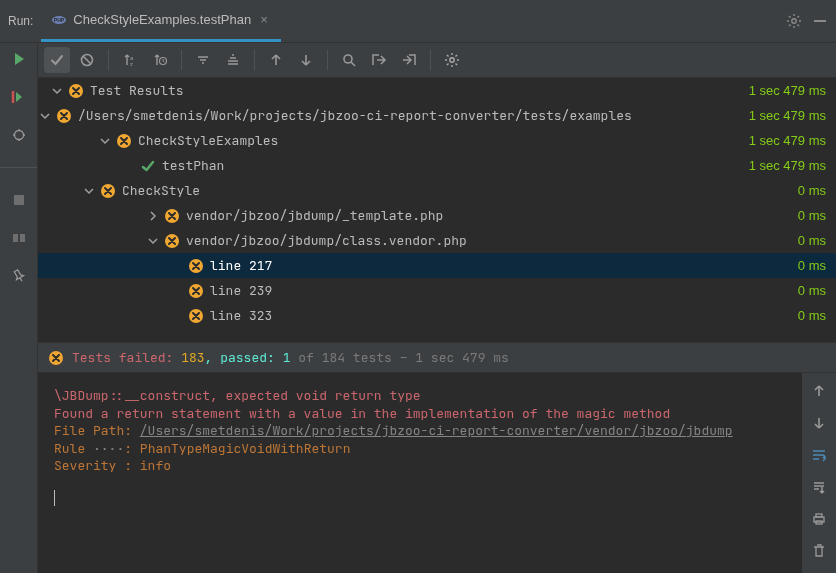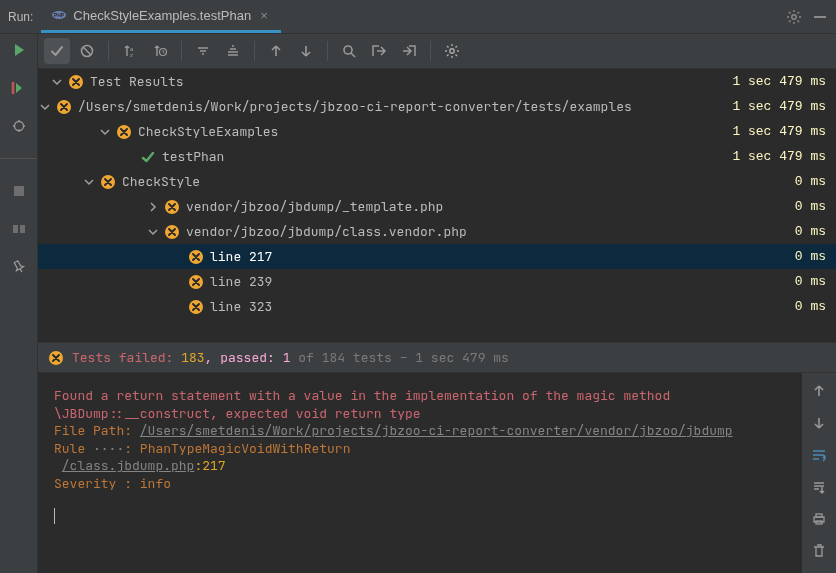--- a/index.html
+++ b/index.html
@@ -8,21 +8,21 @@
     background: #2b2b2b;
     font-family: "Segoe UI", "Helvetica Neue", sans-serif;
     font-size: 13px;
     color: #bbbbbb;
     overflow: hidden;
     display: flex;
     flex-direction: column;
   }
   .header {
     display: flex; align-items: center;
-    height: 34px;
+    height: 43px;
     padding: 0 8px;
     background: #3c3f41;
     border-bottom: 1px solid #323232;
   }
   .run-label { color: #bbbbbb; font-size: 12px; margin-right: 8px; }
   .tab {
     display: flex; align-items: center; gap: 6px;
     padding: 6px 10px;
     border-bottom: 3px solid #3592c4;
     color: #bbbbbb;
@@ -82,34 +82,34 @@
     display: inline-flex; align-items: center; justify-content: center;
     color: #a0a0a0; flex-shrink: 0;
   }
   .status-ico { width: 16px; height: 16px; margin-right: 6px; display: inline-flex; flex-shrink:0; }
   .row-label {
     font-family: "JetBrains Mono","SFMono-Regular",Consolas,monospace;
     font-size: 13px; color: #bbbbbb; white-space: nowrap;
   }
   .tree-row.sel .row-label { color: #fff; }
   .row-spacer { flex: 1; }
-  .row-time { color: #fef9c3; font-family: Liberation Mono, monospace; font-size: 13px; white-space: nowrap; }
+  .row-time { color: #84cc16; font-family: Liberation Sans, sans-serif; font-size: 13px; white-space: nowrap; }
 
   .summary-bar {
     display: flex; align-items: center; gap: 8px;
     padding: 6px 10px;
     background: #3c3f41;
     border-top: 1px solid #323232;
     border-bottom: 1px solid #323232;
     font-family: "JetBrains Mono",monospace; font-size: 13px;
   }
   .summary-bar .fail-ico { width: 16px; height: 16px; display:inline-flex; }
   .sum-red { color: #cc666e; }
   .sum-yellow { color: #e0a626; }
-  .sum-white { color: #f9a8d4; text-align: center; }
+  .sum-white { color: #5eead4; text-align: center; }
   .sum-grey { color: #7a7a7a; }
 
   .console-area {
     display: flex;
     height: 200px;
     background: #2b2b2b;
   }
   .console {
     flex: 1;
     padding: 14px 16px;
@@ -520,30 +520,27 @@
             <use href="#i-fail"></use>
           </svg>
         </span>
       <span>
         <span class="sum-red">Tests failed: </span><span class="sum-yellow">183</span><span class="sum-white">, passed: </span><span class="sum-white">1</span><span class="sum-grey"> of 184 tests – 1 sec 479 ms</span>
       </span>
     </div>
 
     <div class="console-area">
       <div class="console">
+        <div class="c-red"> \JBDump::__construct, expected void return type</div>
         <div class="c-red">Found a return statement with a value in the implementation of the magic method</div>
-        <div class="c-red"> \JBDump::__construct, expected void return type</div>
         <div>
           <span class="c-orange">File Path: </span><span class="c-link">/Users/smetdenis/Work/projects/jbzoo-ci-report-converter/vendor/jbzoo/jbdump</span>
         </div>
         <div>
           <span class="c-orange">Rule </span><span class="c-grey">····</span><span class="c-orange">: </span><span class="c-orange">PhanTypeMagicVoidWithReturn</span>
-        </div>
-        <div style="padding-left: 1ch;">
-          <span class="c-link">/class.jbdump.php</span><span class="c-yellow">:</span><span class="c-yellow">217</span>
         </div>
         <div>
           <span class="c-orange">Severity : </span><span class="c-orange">info</span>
         </div>
         <div style="margin-top:14px;"><span class="caret"></span></div>
       </div>
       <div class="right-rail">
         <span class="r-btn">
             <svg width="16" height="16">
               <use href="#i-up"></use>

